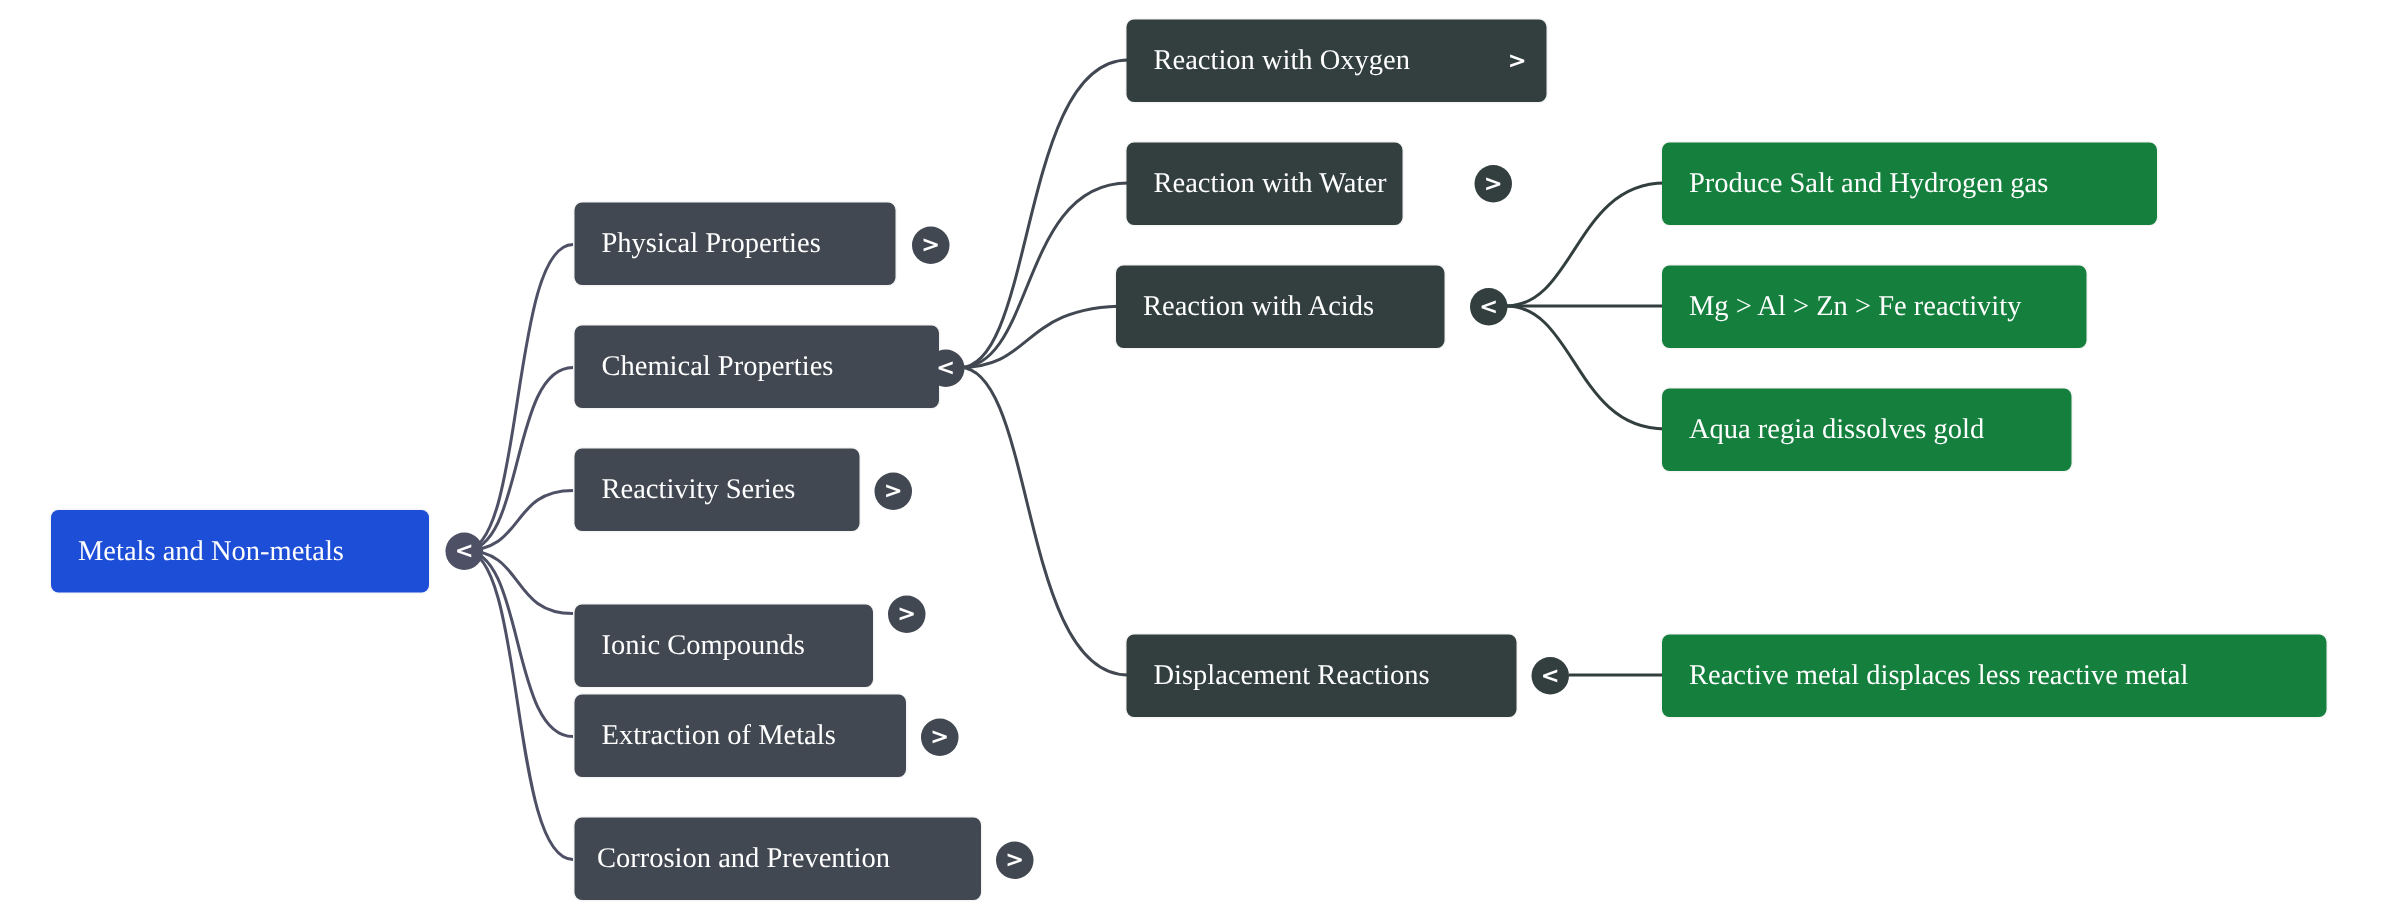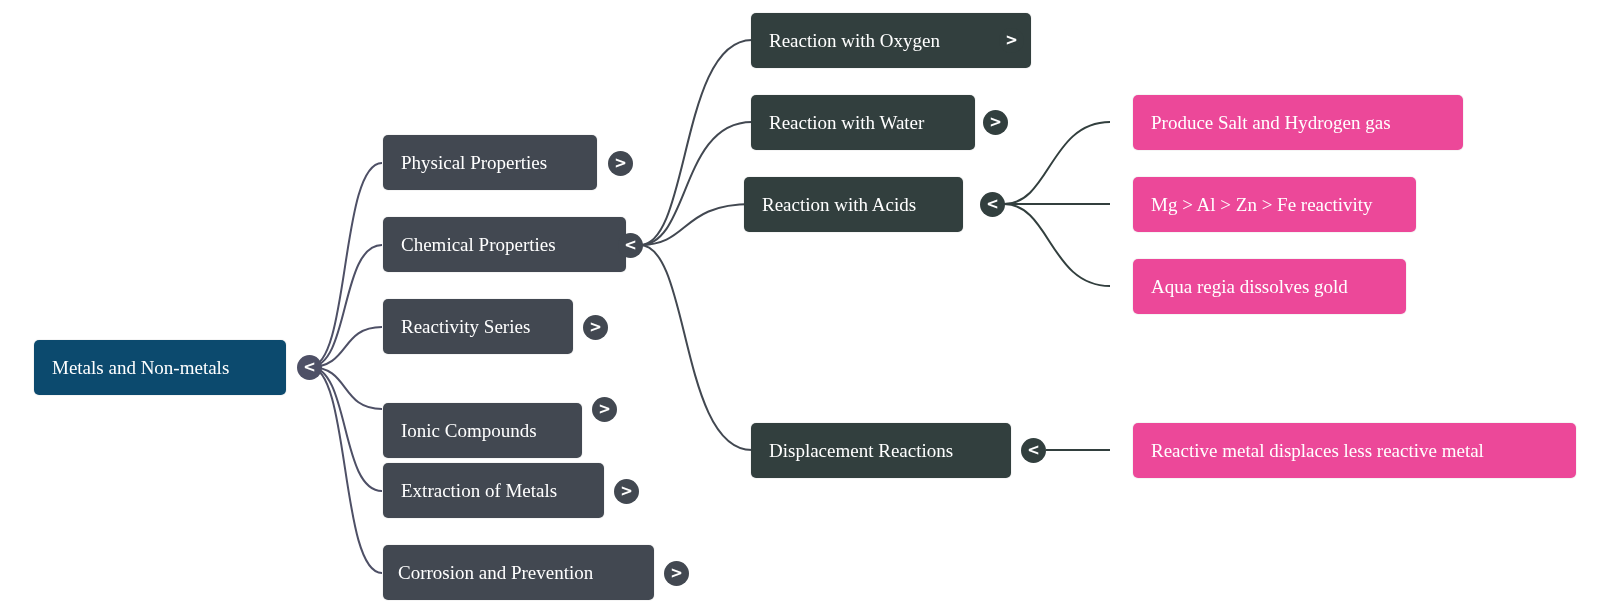--- a/index.html
+++ b/index.html
@@ -2,24 +2,24 @@
 <html><head>
 <meta charset="utf-8">
 <style>
   html, body { margin:0; padding:0; background:#ffffff; }
   body { width:1600px; height:607px; position:relative; overflow:hidden;
          font-family:"Liberation Serif", "DejaVu Serif", serif; }
   svg.links { position:absolute; left:0; top:0; width:1600px; height:607px; }
   .node { position:absolute; height:55px; border-radius:5px; color:#ffffff;
           font-size:19px; line-height:55px; padding-left:18px; box-sizing:border-box;
           white-space:nowrap; cursor:pointer; box-shadow:0 0 0 1px rgba(0,0,0,0.04); }
-  .root { background:#0c4a6e; }
+  .root { background:#1d4ed8; }
   .l1 { background:#424851; }
   .l2 { background:#323f3e; }
-  .l3 { background:#ec4899;margin-left:25px; }
+  .l3 { background:#15803d; }
   .toggle { position:absolute; width:25px; height:25px; border-radius:50%;
             color:#fff; font-family:"DejaVu Sans", sans-serif; font-size:15px; font-weight:bold;
             line-height:24px; text-align:center; cursor:pointer; }
   .t-root { background:#4e5066; }
   .t-l1 { background:#424851; }
   .t-l2 { background:#323f3e; }
 </style>
 </head>
 <body>
 
@@ -59,21 +59,21 @@
 
 <div class="node l1" style="left:383px; top:463px; width:221px;">Extraction of Metals</div>
 <div class="toggle t-l1" style="left:614px; top:479px;">&gt;</div>
 
 <div class="node l1" style="left:383px; top:545px; width:271px;padding-left:15px;">Corrosion and Prevention</div>
 <div class="toggle t-l1" style="left:664px; top:561px;">&gt;</div>
 
 <div class="node l2" style="left:751px; top:13px; width:280px;">Reaction with Oxygen</div>
 <div class="toggle t-l2" style="left:999px; top:28px;">&gt;</div>
 
-<div class="node l2" style="left:751px; top:95px; width:224px;">Reaction with Water</div>
+<div class="node l2" style="left:751px; top:95px; width:184px;">Reaction with Water</div>
 <div class="toggle t-l2" style="left:983px; top:110px;">&gt;</div>
 
 <div class="node l2" style="left:744px; top:177px; width:219px;">Reaction with Acids</div>
 <div class="toggle t-l2" style="left:980px; top:192px;">&lt;</div>
 
 <div class="node l2" style="left:751px; top:423px; width:260px;">Displacement Reactions</div>
 <div class="toggle t-l2" style="left:1021px; top:438px;">&lt;</div>
 
 <div class="node l3" style="left:1108px; top:95px; width:330px;">Produce Salt and Hydrogen gas</div>
 <div class="node l3" style="left:1108px; top:177px; width:283px;">Mg &gt; Al &gt; Zn &gt; Fe reactivity</div>

